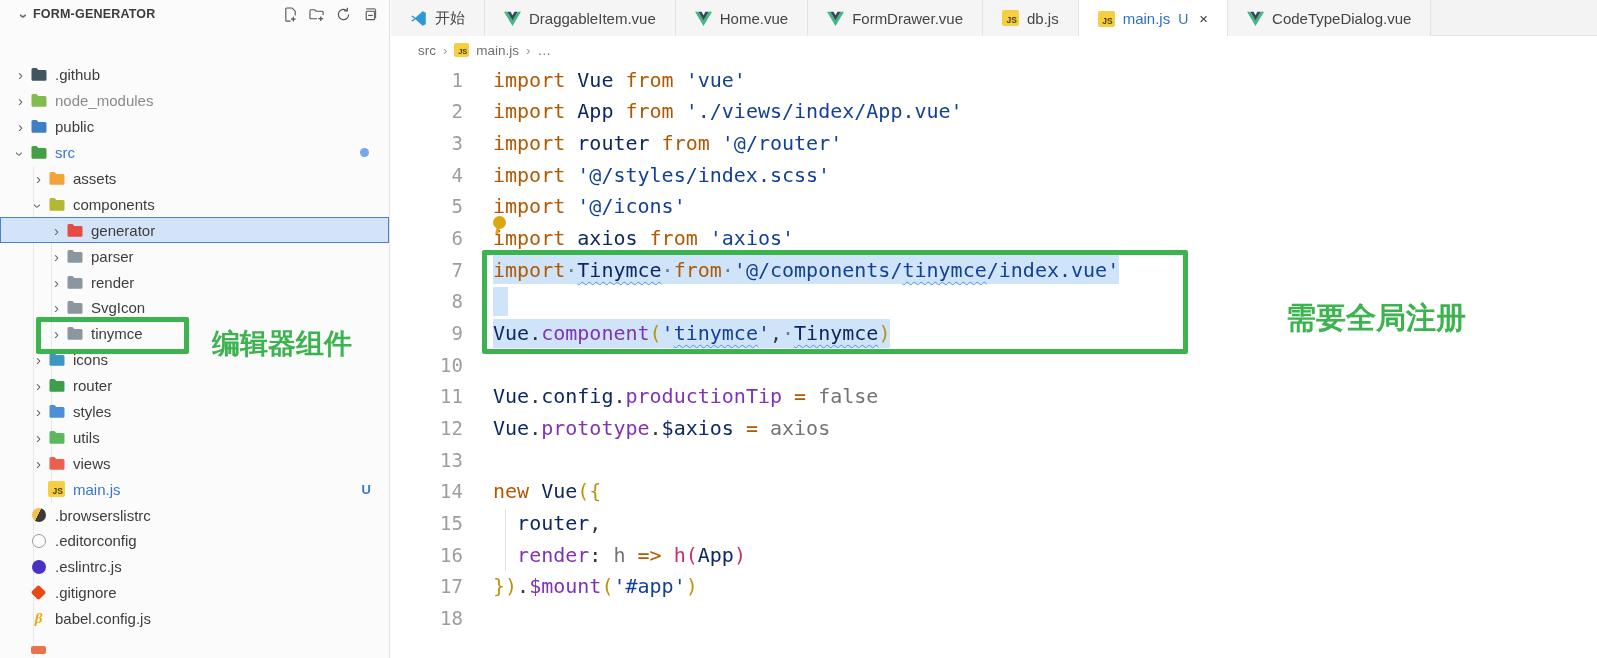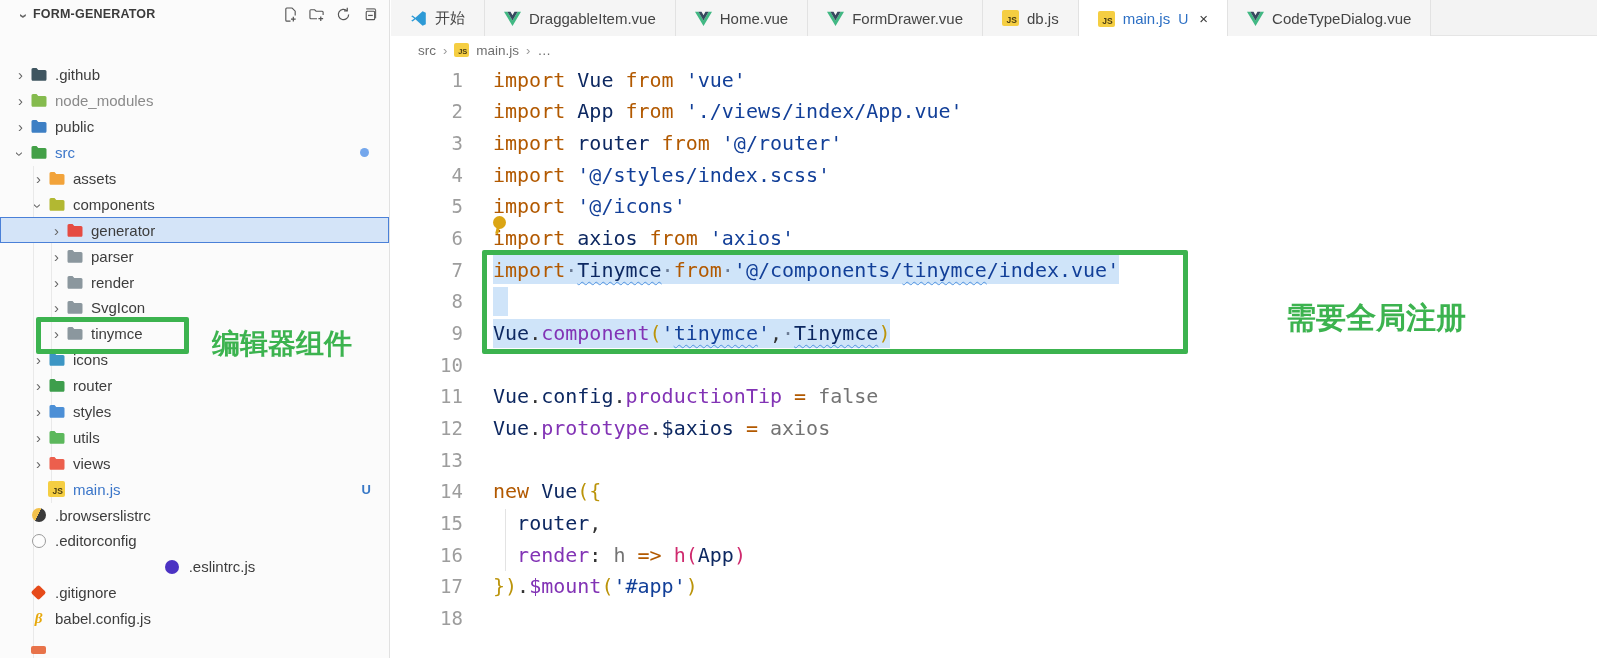--- a/index.html
+++ b/index.html
@@ -269,21 +269,21 @@
           </span>
           <span class="tlabel">.browserslistrc</span>
         </div>
         <div class="trow" style="padding-left: 12px;">
           <span class="chev none">›</span>
           <span class="ticon">
             <span class="ic-circle ic-editorconfig"></span>
           </span>
           <span class="tlabel">.editorconfig</span>
         </div>
-        <div class="trow" style="padding-left: 12px; justify-content: center;">
+        <div class="trow" style="padding-left: 12px;">
           <span class="chev none">›</span>
           <span class="ticon">
             <span class="ic-circle ic-eslint"></span>
           </span>
           <span class="tlabel">.eslintrc.js</span>
         </div>
         <div class="trow" style="padding-left: 12px;">
           <span class="chev none">›</span>
           <span class="ticon">
             <span class="ic-gitignore"></span>

